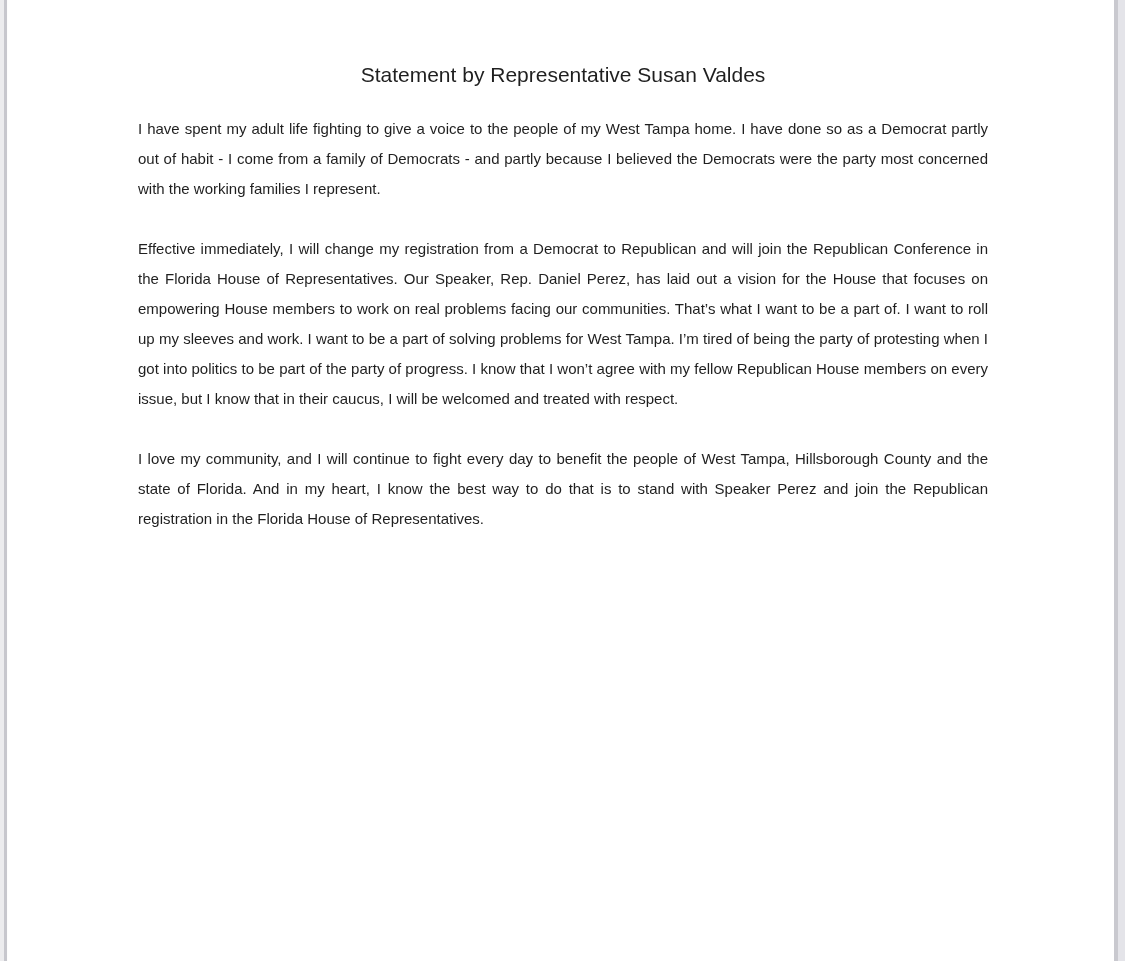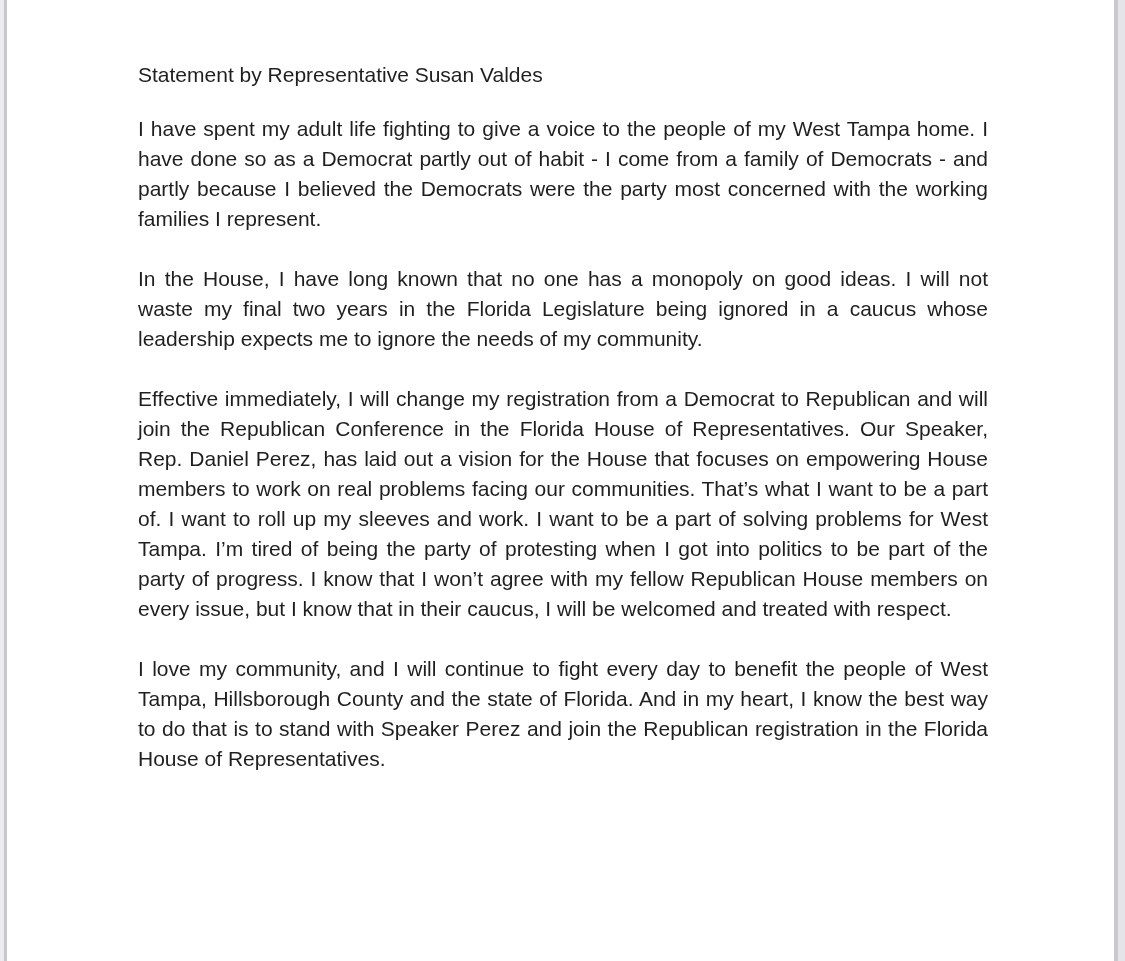--- a/index.html
+++ b/index.html
@@ -41,41 +41,40 @@
     position: absolute;
     left: 138px;
     top: 60px;
     width: 850px;
     color: #1f1f1f;
   }
   .doc-title {
     font-size: 21px;
     line-height: 30px;
     margin: 0 0 24px 0;
-    text-align: left;
+    text-align: center;
   }
   .para {
-    font-size: 21px;
+    font-size: 15px;
     line-height: 30px;
     margin: 0 0 30px 0;
     text-align: justify;
     text-justify: inter-word;
   }
 </style>
 </head>
 <body>
 
 <div class="page">
   <div class="edge-left"></div>
   <div class="edge-right"></div>
 
   <div class="content">
     <p class="doc-title">Statement by Representative Susan Valdes</p>
 
     <p class="para">I have spent my adult life fighting to give a voice to the people of my West Tampa home. I have done so as a Democrat partly out of habit - I come from a family of Democrats - and partly because I believed the Democrats were the party most concerned with the working families I represent.</p>
 
-    <p class="para">In the House, I have long known that no one has a monopoly on good ideas. I will not waste my final two years in the Florida Legislature being ignored in a caucus whose leadership expects me to ignore the needs of my community.</p>
 
     <p class="para">Effective immediately, I will change my registration from a Democrat to Republican and will join the Republican Conference in the Florida House of Representatives. Our Speaker, Rep. Daniel Perez, has laid out a vision for the House that focuses on empowering House members to work on real problems facing our communities. That’s what I want to be a part of. I want to roll up my sleeves and work. I want to be a part of solving problems for West Tampa. I’m tired of being the party of protesting when I got into politics to be part of the party of progress. I know that I won’t agree with my fellow Republican House members on every issue, but I know that in their caucus, I will be welcomed and treated with respect.</p>
 
     <p class="para">I love my community, and I will continue to fight every day to benefit the people of West Tampa, Hillsborough County and the state of Florida. And in my heart, I know the best way to do that is to stand with Speaker Perez and join the Republican registration in the Florida House of Representatives.</p>
   </div>
 </div>
 
 </body></html>

